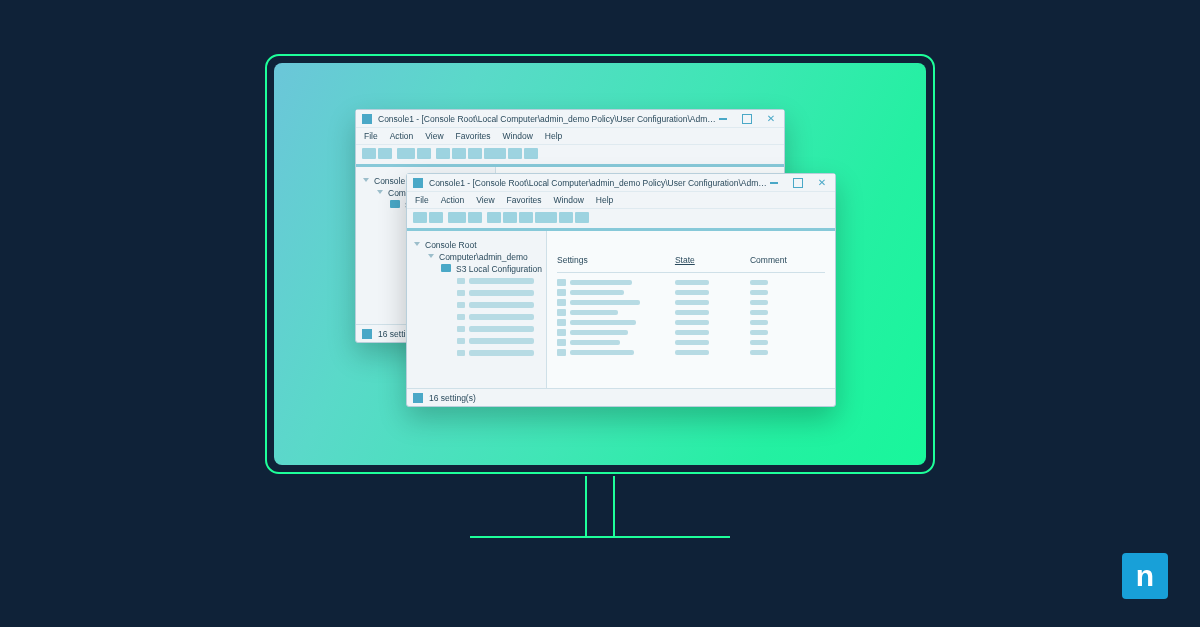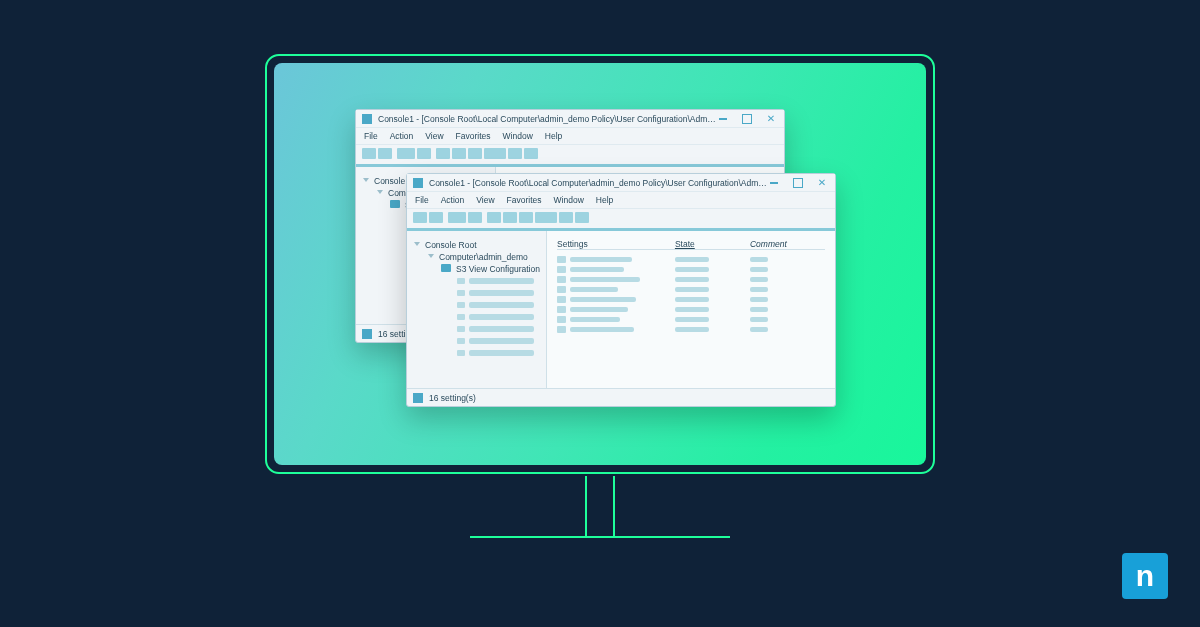--- a/index.html
+++ b/index.html
@@ -173,27 +173,28 @@
   .list {
     flex: 1 1 auto;
     background: #f8fbfc;
     padding: 8px 10px;
     overflow: hidden;
   }
   .list-header {
     display: flex;
     font-size: 8.5px;
     color: #2a4a5c;
-    padding-bottom: 0;
+    padding-bottom: 7px;
     border-bottom: 1px solid #cfe0e8;
     margin-bottom: 6px;
+    margin-top: 16px;
   }
   .col-settings { flex: 0 0 44%; }
   .col-state    { flex: 0 0 28%; text-decoration: underline; }
-  .col-comment  { flex: 0 0 28%; font-style: italic; }
+  .col-comment  { flex: 0 0 28%; }
 
   .list-row { display:flex; align-items:center; margin: 3px 0; }
   .cell { height:5px; background:#b7dbe4; border-radius:2px; }
   .list-row .ic { width:9px; height:7px; background:#b7dbe4; border-radius:1px; margin-right:4px;}
   .list-row .col-settings { display:flex; align-items:center; }
   .list-row .col-settings .cell { flex: 0 0 auto; }
   .list-row .col-state .cell, .list-row .col-comment .cell { }
 
   .win-status {
     height: 18px;
@@ -399,21 +400,21 @@
         <span>Console Root</span>
       </div>
       <div class="tree-children">
         <div class="tree-node open">
           <span class="exp"></span>
           <span>Computer\admin_demo</span>
         </div>
         <div class="tree-children">
           <div class="tree-node">
             <span class="ficon"></span>
-            <span>S3 View Configuration</span>
+            <span>S3 Local Configuration</span>
           </div>
           <div class="tree-children">
             <div class="tree-ghost-row">
                 <span class="tree-ghost-ic"></span>
                 <div class="tree-ghost-item" style="width:52px"></div>
               </div>
             <div class="tree-ghost-row">
                 <span class="tree-ghost-ic"></span>
                 <div class="tree-ghost-item" style="width:58px"></div>
               </div>

